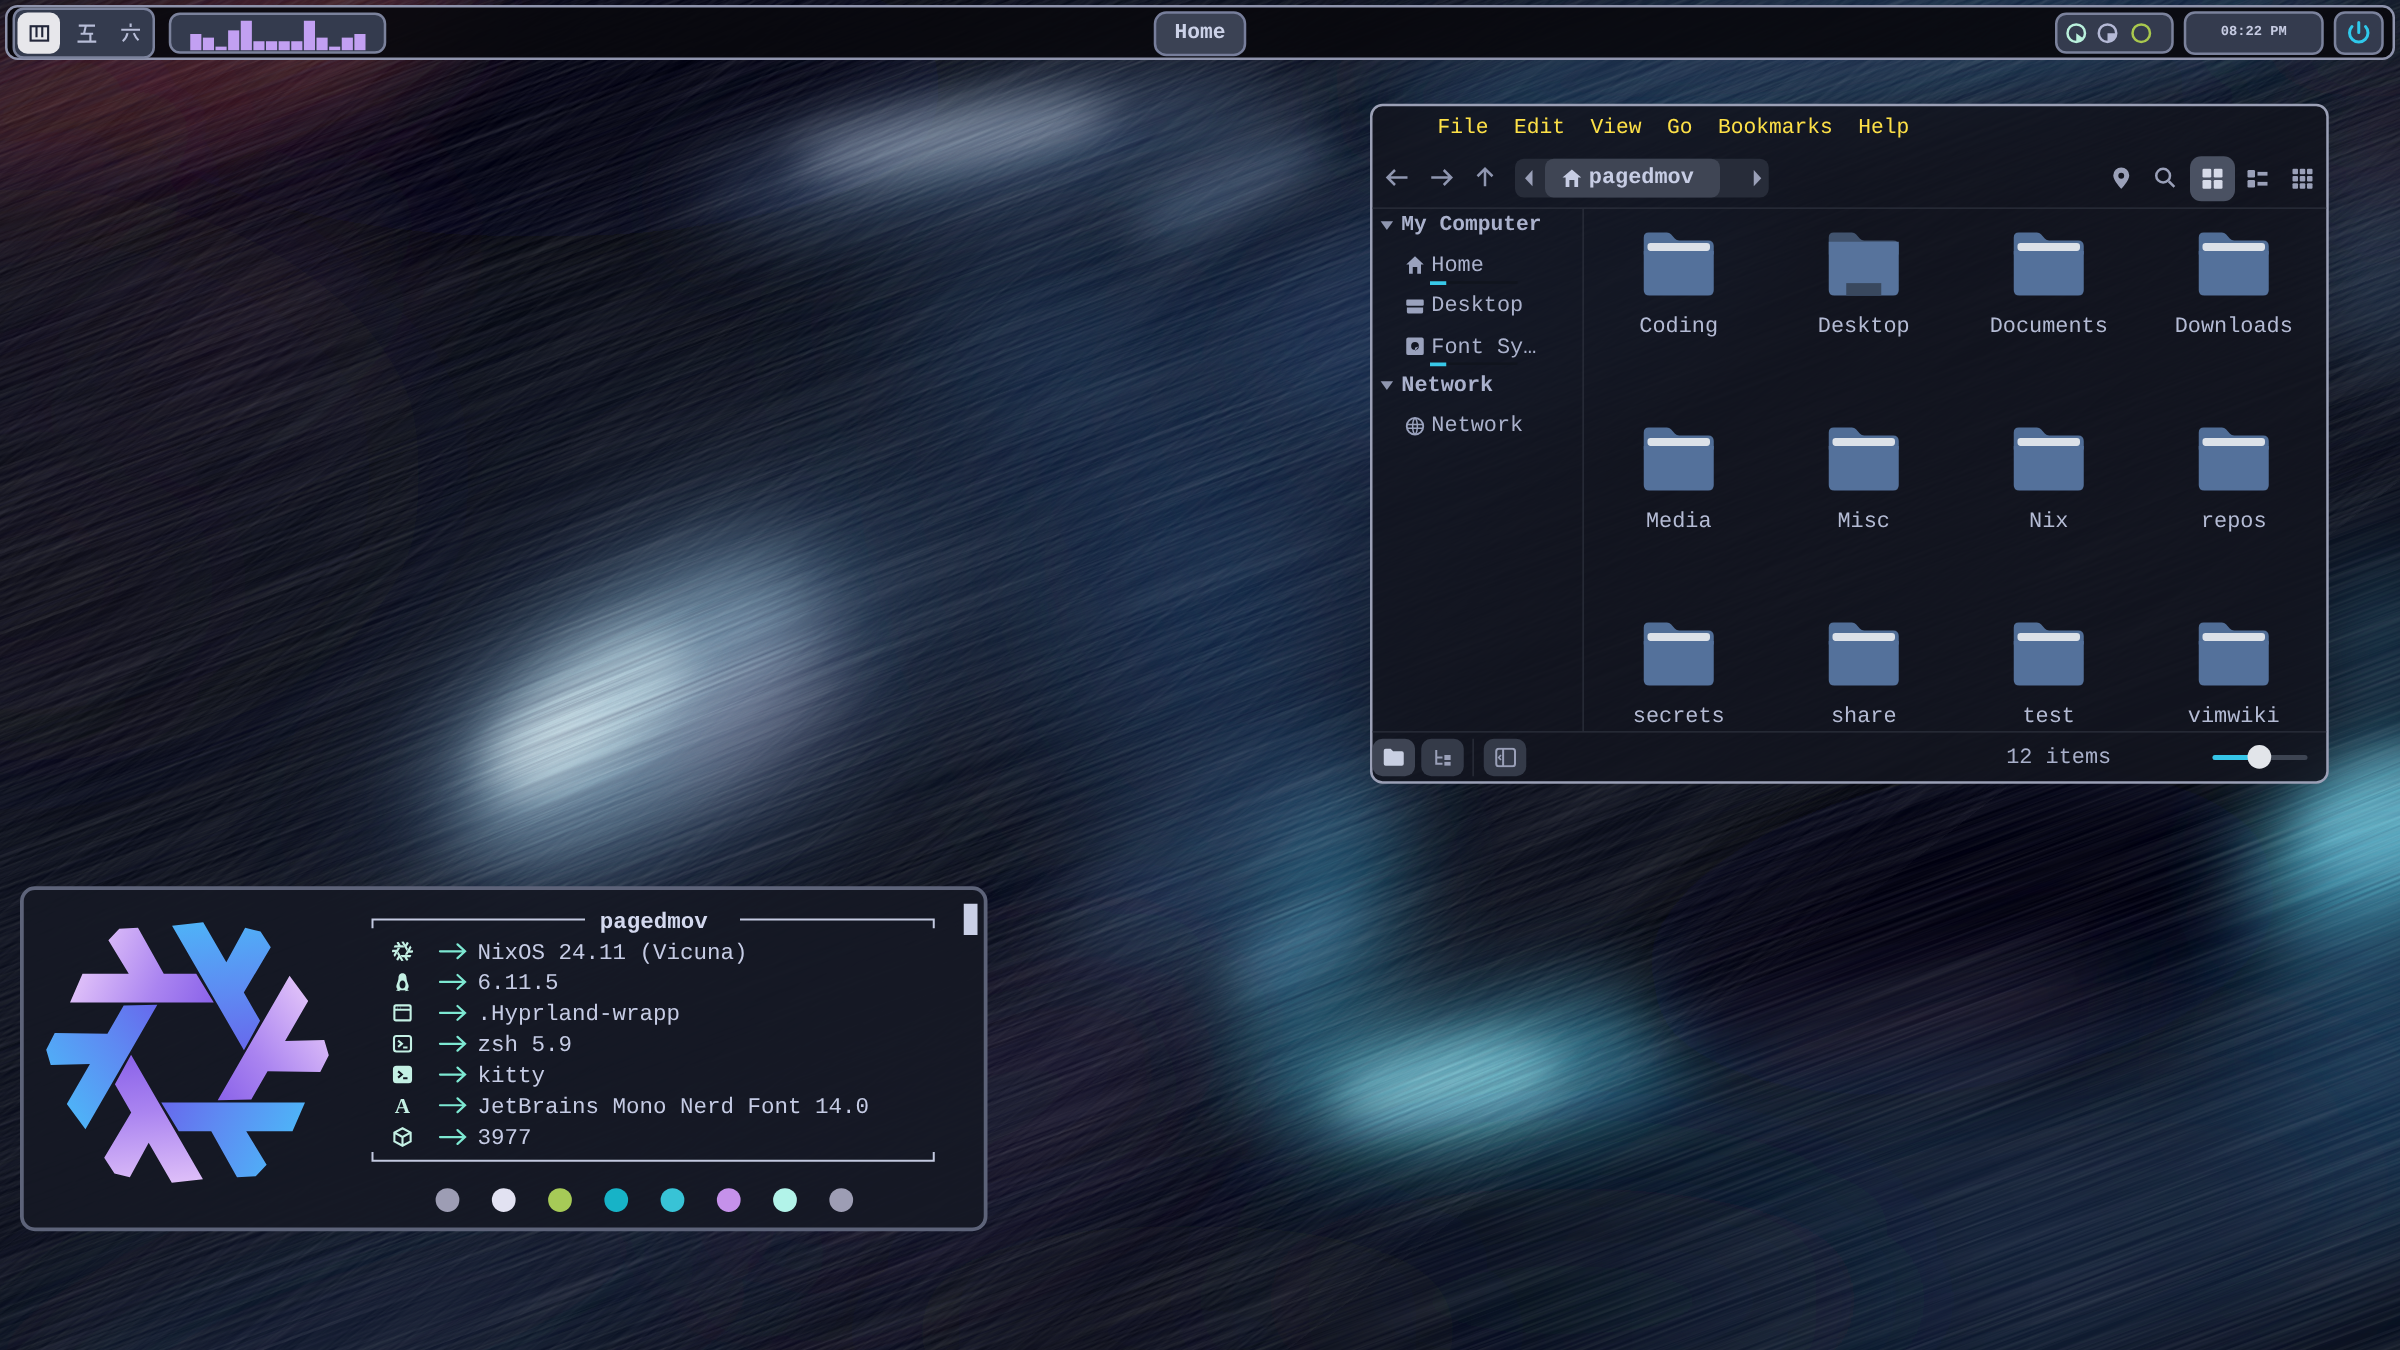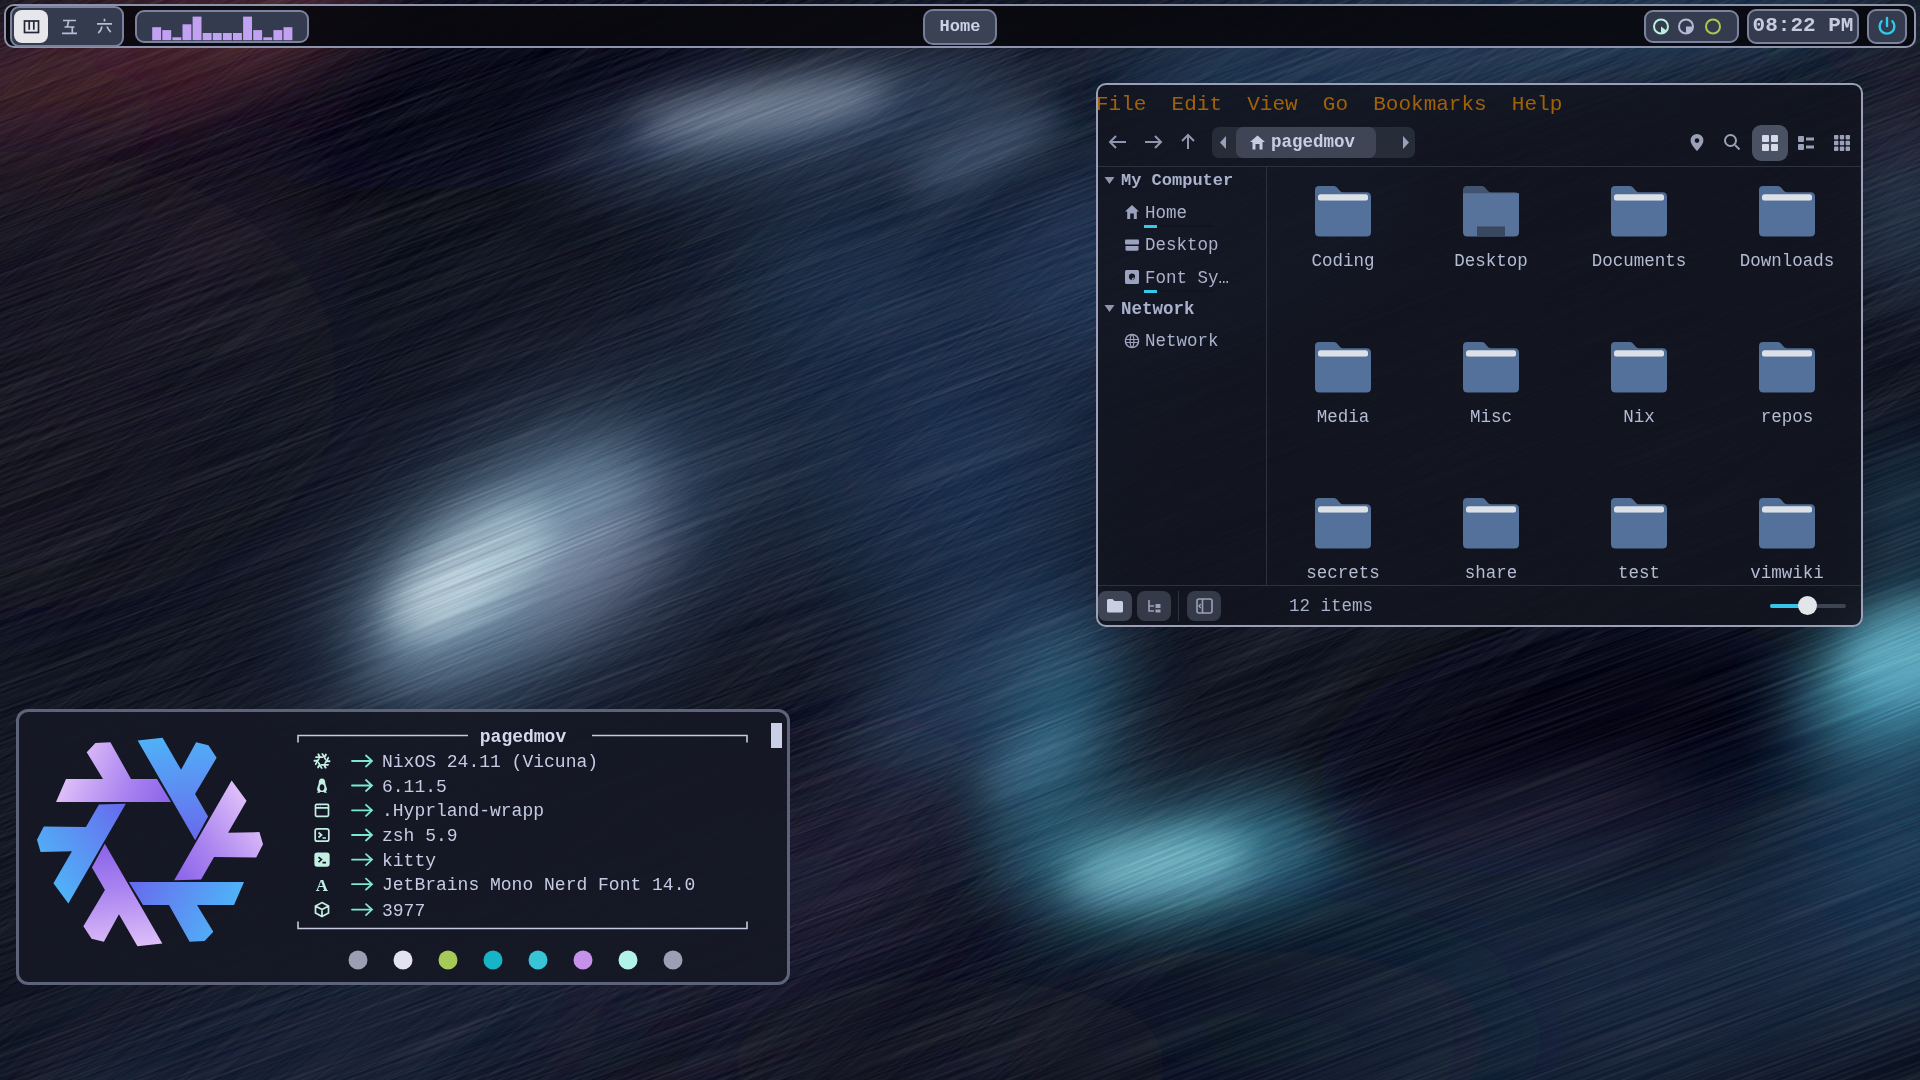--- a/index.html
+++ b/index.html
@@ -118,28 +118,28 @@
   </svg>
 <div class="abs" style="left:923px;top:9px;width:74px;height:36px;background:#3b4254;border:2px solid #777e9b;border-radius:10px;color:#ccd2e8;font-weight:bold;font-size:17px;line-height:32px;text-align:center">Home</div>
 <div class="abs mod" style="left:1644px;top:10px;width:95px;height:33px"></div>
 <svg class="abs" style="left:1652px;top:18px" width="80" height="17" viewBox="0 0 80 17">
 <circle cx="9" cy="8.5" r="7" fill="none" stroke="#b9f0dc" stroke-width="2"></circle>
 <path d="M9 8.5 L14.5 12.5 A7 7 0 0 1 9 15.5 Z" fill="#b9f0dc"></path>
 <circle cx="34" cy="8.5" r="7" fill="none" stroke="#b4b9d6" stroke-width="2"></circle>
 <path d="M34 8.5 L41 8.5 A7 7 0 0 1 34 15.5 Z" fill="#b4b9d6"></path>
 <circle cx="61" cy="8.5" r="7" fill="none" stroke="#a9c84e" stroke-width="2"></circle>
 </svg>
-<div class="abs mod" style="left:1747px;top:9px;width:112px;height:35px;color:#c6cbe2;font-weight:bold;font-size:21px;line-height:30px;text-align:center">08:22 PM</div>
+<div class="abs mod" style="left:1747px;top:9px;width:112px;height:35px;color:#c6cbe2;font-weight:bold;font-size:11px;line-height:30px;text-align:center">08:22 PM</div>
 <div class="abs mod" style="left:1867px;top:9px;width:40px;height:35px"></div>
 <svg class="abs" style="left:1877px;top:16px" width="20" height="20" viewBox="0 0 20 20" fill="none" stroke="#2fc9eb" stroke-width="2.4" stroke-linecap="round">
     <path d="M10 2 V10 M4.6 5.2 A7.4 7.4 0 1 0 15.4 5.2"></path>
   </svg>
 
 <div class="abs" style="left:1096px;top:83px;width:767px;height:544px;background:rgba(18,21,31,0.88);border:2.5px solid #9ba0b6;border-radius:10px"></div>
-<div class="abs" style="left:1096px;top:93px;width:740px;height:22px;color:#a16207;font-size:21px;white-space:pre">File  Edit  View  Go  Bookmarks  Help</div>
+<div class="abs" style="left:1150px;top:93px;width:740px;height:22px;color:#fde047;font-size:17px;white-space:pre">File  Edit  View  Go  Bookmarks  Help</div>
 
 <svg class="abs" style="left:1106px;top:132px" width="100" height="20" viewBox="0 0 100 20" fill="none" stroke="#8f96b0" stroke-width="2">
     <path d="M20 10 H4 M10 4 L4 10 L10 16"></path>
     <path d="M39 10 H55 M49 4 L55 10 L49 16"></path>
     <path d="M82 17 V4 M76 9 L82 3 L88 9"></path>
   </svg>
 <div class="abs" style="left:1212px;top:127px;width:203px;height:31px;background:#272c39;border-radius:7px"></div>
 <div class="abs" style="left:1236px;top:127px;width:140px;height:31px;background:#3f4554;border-radius:7px"></div>
 <svg class="abs" style="left:1219px;top:135px" width="8" height="15" viewBox="0 0 8 15">
     <path d="M7 1 L1 7.5 L7 14 Z" fill="#9aa0b8"></path>
@@ -235,21 +235,21 @@
     <rect x="9.5" y="6" width="5" height="4" fill="#9aa0b8" stroke="none"></rect>
     <rect x="9.5" y="11.5" width="5" height="3" fill="#9aa0b8" stroke="none"></rect>
   </svg>
 <div class="abs" style="left:1178px;top:591px;width:1px;height:30px;background:#2c313d"></div>
 <div class="abs" style="left:1187px;top:591px;width:34px;height:30px;background:#343a48;border-radius:8px"></div>
 <svg class="abs" style="left:1196px;top:598px" width="17" height="16" viewBox="0 0 17 16" fill="none" stroke="#9aa0b8" stroke-width="1.6">
     <rect x="1" y="1" width="15" height="14" rx="2"></rect>
     <path d="M6.5 1 V15"></path>
     <path d="M4.8 6 L3 8 L4.8 10" stroke-width="1.4"></path>
   </svg>
-<div class="abs" style="left:1289px;top:596px;width:400px;height:22px;color:#a9b0ca;font-size:17.5px;text-align:left">12 items</div>
+<div class="abs" style="left:1289px;top:596px;width:400px;height:22px;color:#a9b0ca;font-size:17.5px;text-align:right">12 items</div>
 <div class="abs" style="left:1770px;top:604px;width:76px;height:4px;background:#3d4452;border-radius:2px"></div>
 <div class="abs" style="left:1770px;top:604px;width:38px;height:4px;background:#35c5e8;border-radius:2px"></div>
 <div class="abs" style="left:1798px;top:596px;width:19px;height:19px;background:#e2e5ea;border-radius:50%"></div>
 
 <svg class="abs" style="left:1096px;top:167px" width="767" height="418" viewBox="0 0 767 418">
 <defs>
 <g id="fold">
 <path d="M0 4.5 Q0 0.5 4 0.5 L18.5 0.5 Q20.5 0.5 21.8 1.8 L25 5.5 Q26.3 6.8 28.3 6.8 L51.5 6.8 Q56 6.8 56 11.3 L56 18 L0 18 Z" fill="#506d96"></path>
 <rect x="3" y="8.8" width="50" height="6.4" rx="2.5" fill="#dce1e8"></rect>
 <path d="M0 15.2 H56 V46.4 Q56 50.9 51.5 50.9 L4.5 50.9 Q0 50.9 0 46.4 Z" fill="#54719b"></path>

